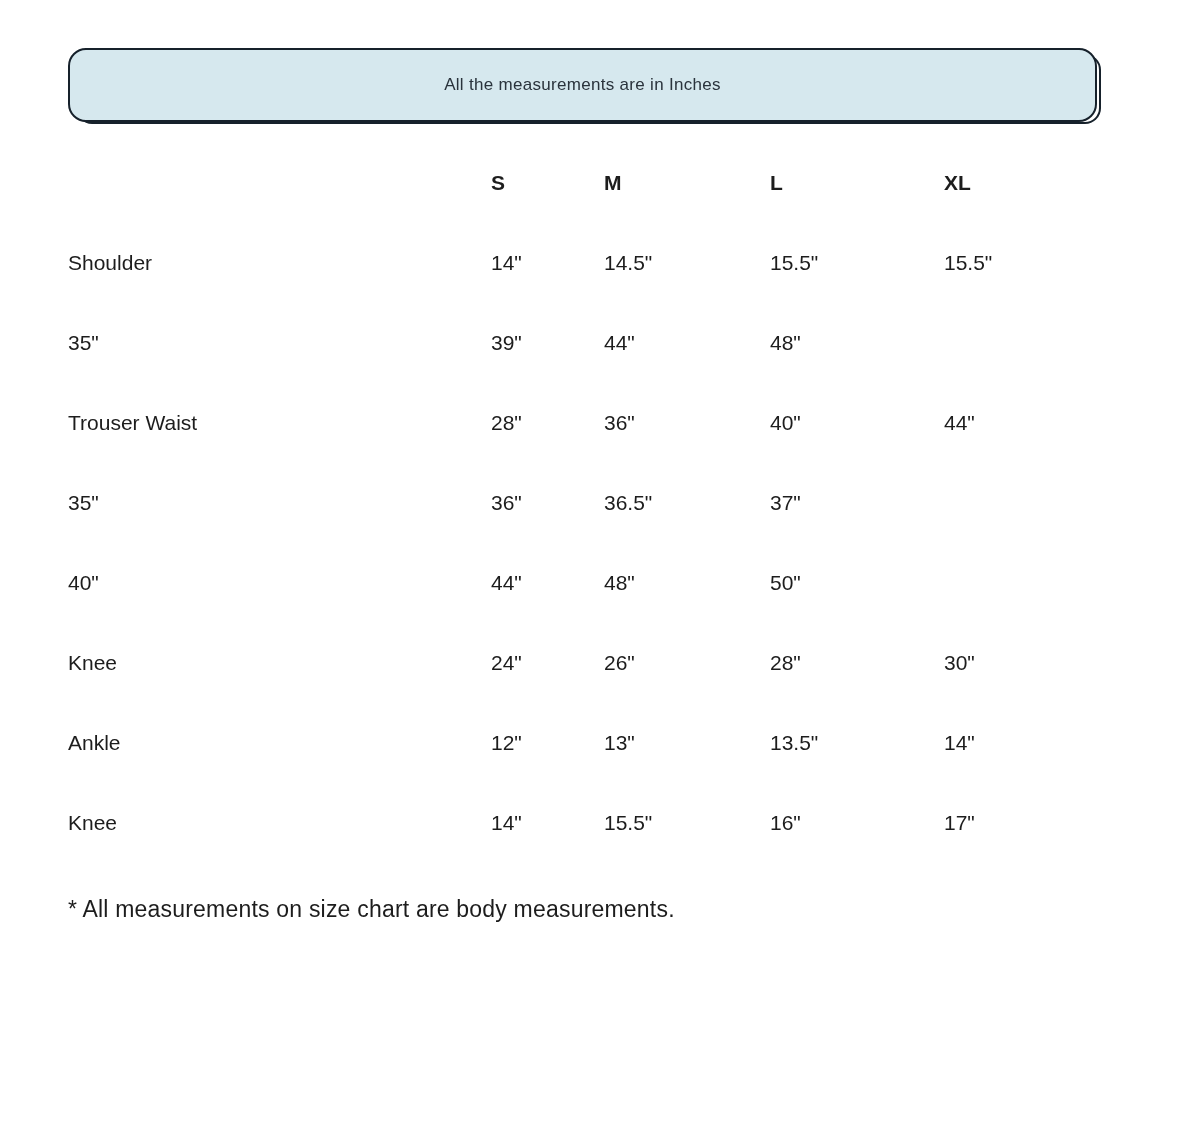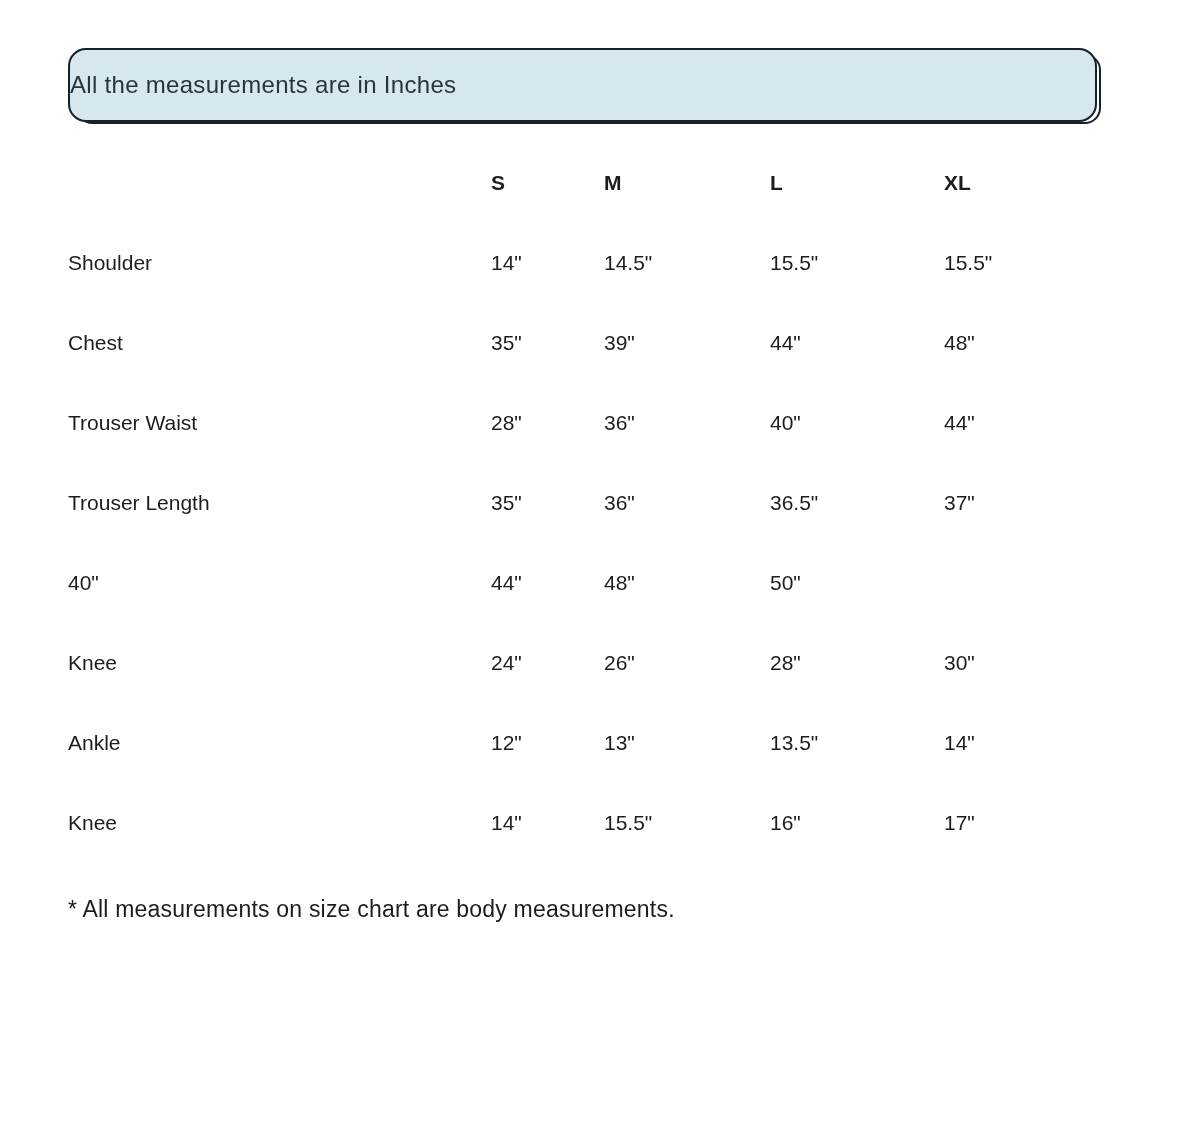--- a/index.html
+++ b/index.html
@@ -16,22 +16,22 @@
     font-family:"Liberation Sans", sans-serif;
     color:var(--ink);
     overflow:hidden;
   }
   .banner{
     margin:48px 0 0 68px;
     width:1029px;height:74px;
     background:var(--banner-bg);
     border:2px solid var(--banner-border);
     border-radius:18px;
-    display:flex;align-items:center;justify-content:flex-start;
-    font-size:24px;
+    display:flex;align-items:center;justify-content:center;
+    font-size:17px;
     color:var(--banner-text);
     letter-spacing:0.3px;
     box-shadow:6px 4px 0 -4px #ffffff, 6px 4px 0 -2px var(--banner-border);
   }
   .size-table{
     margin:21px 0 0 68px;
     width:1050px;
     font-size:21px;
   }
   .trow{
@@ -68,37 +68,35 @@
 
   <div class="trow">
     <div class="cell">Shoulder</div>
     <div class="cell">14"</div>
     <div class="cell">14.5"</div>
     <div class="cell">15.5"</div>
     <div class="cell">15.5"</div>
   </div>
 
   <div class="trow">
-    <div class="cell">Chest</div>
     <div class="cell">35"</div>
     <div class="cell">39"</div>
     <div class="cell">44"</div>
     <div class="cell">48"</div>
   </div>
 
   <div class="trow">
     <div class="cell">Trouser Waist</div>
     <div class="cell">28"</div>
     <div class="cell">36"</div>
     <div class="cell">40"</div>
     <div class="cell">44"</div>
   </div>
 
   <div class="trow">
-    <div class="cell">Trouser Length</div>
     <div class="cell">35"</div>
     <div class="cell">36"</div>
     <div class="cell">36.5"</div>
     <div class="cell">37"</div>
   </div>
 
   <div class="trow">
     <div class="cell">40"</div>
     <div class="cell">44"</div>
     <div class="cell">48"</div>

